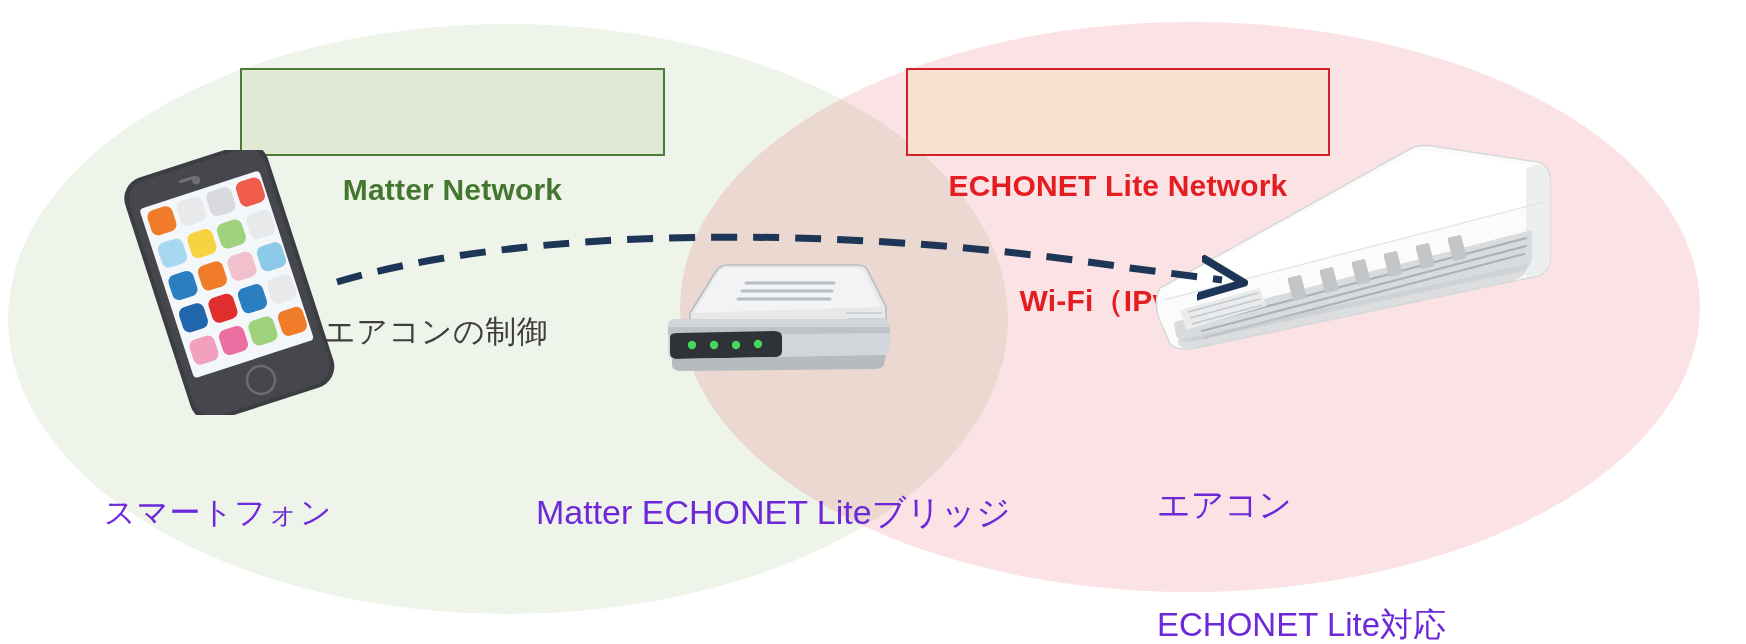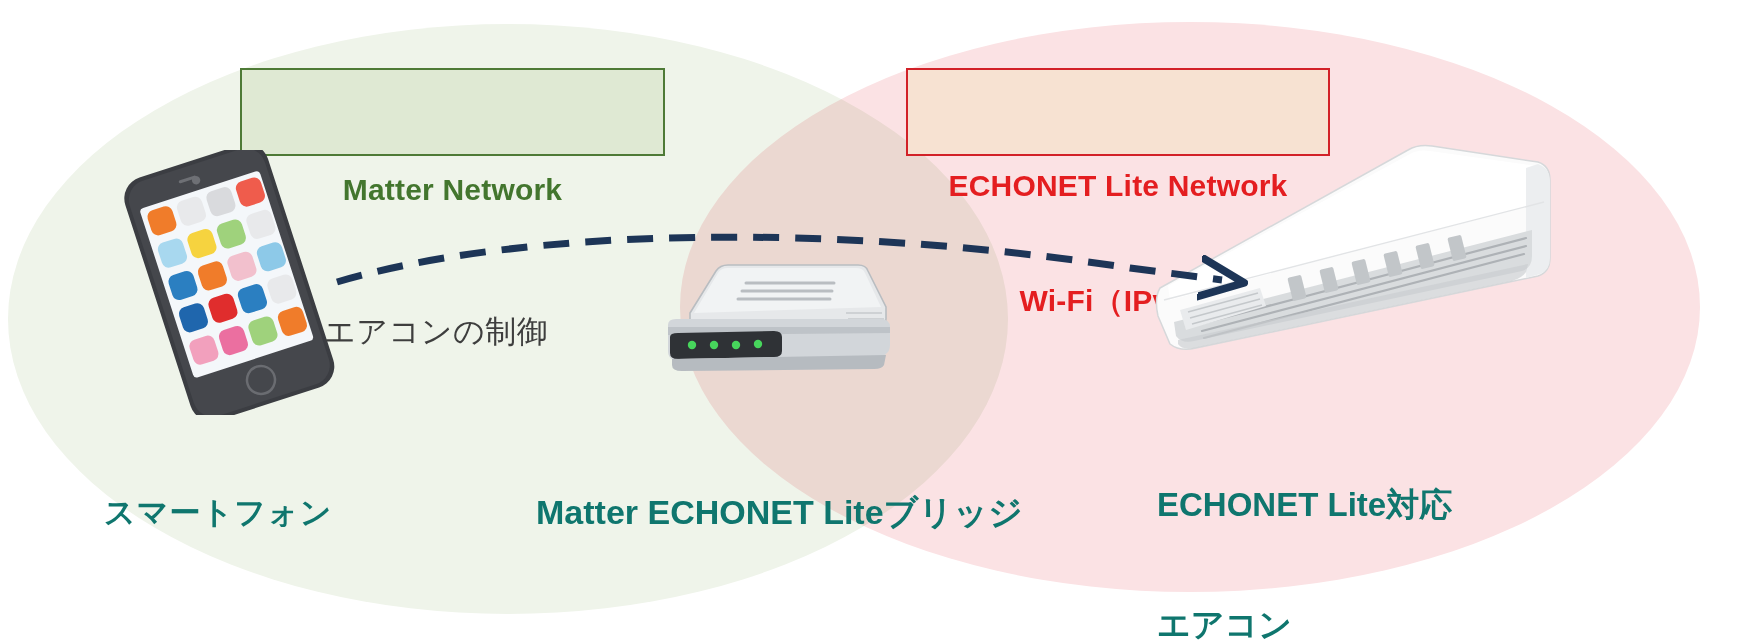--- a/index.html
+++ b/index.html
@@ -69,23 +69,23 @@
     border: 2px solid #d22128;
     color: #e41e20;
     font-size: 30px;
     padding-top: 20px;
   }
   .net-line { display: block; }
 
   
   .caption {
     position: absolute;
-    color: #0f766e;
+    color: #6d28d9;
     font-size: 33px;
-    font-weight: bold;
+    font-weight: normal;
     line-height: 1.22;
     white-space: pre;
   }
   #caption-smartphone {
     left: 104px;
     top: 418px;
     font-size: 31px;
     letter-spacing: 1px;
   }
   #caption-bridge {
@@ -268,17 +268,17 @@
 
   <div class="caption" id="caption-smartphone">
     <span class="cap-line">スマートフォン</span>
   </div>
 
   <div class="caption" id="caption-bridge">
     <span class="cap-line">Matter ECHONET Liteブリッジ</span>
   </div>
 
   <div class="caption" id="caption-aircon">
+    <span class="cap-line">エアコン</span>
     <span class="cap-line">ECHONET Lite対応</span>
-    <span class="cap-line">エアコン</span>
   </div>
 
 </div>
 
 </body></html>

